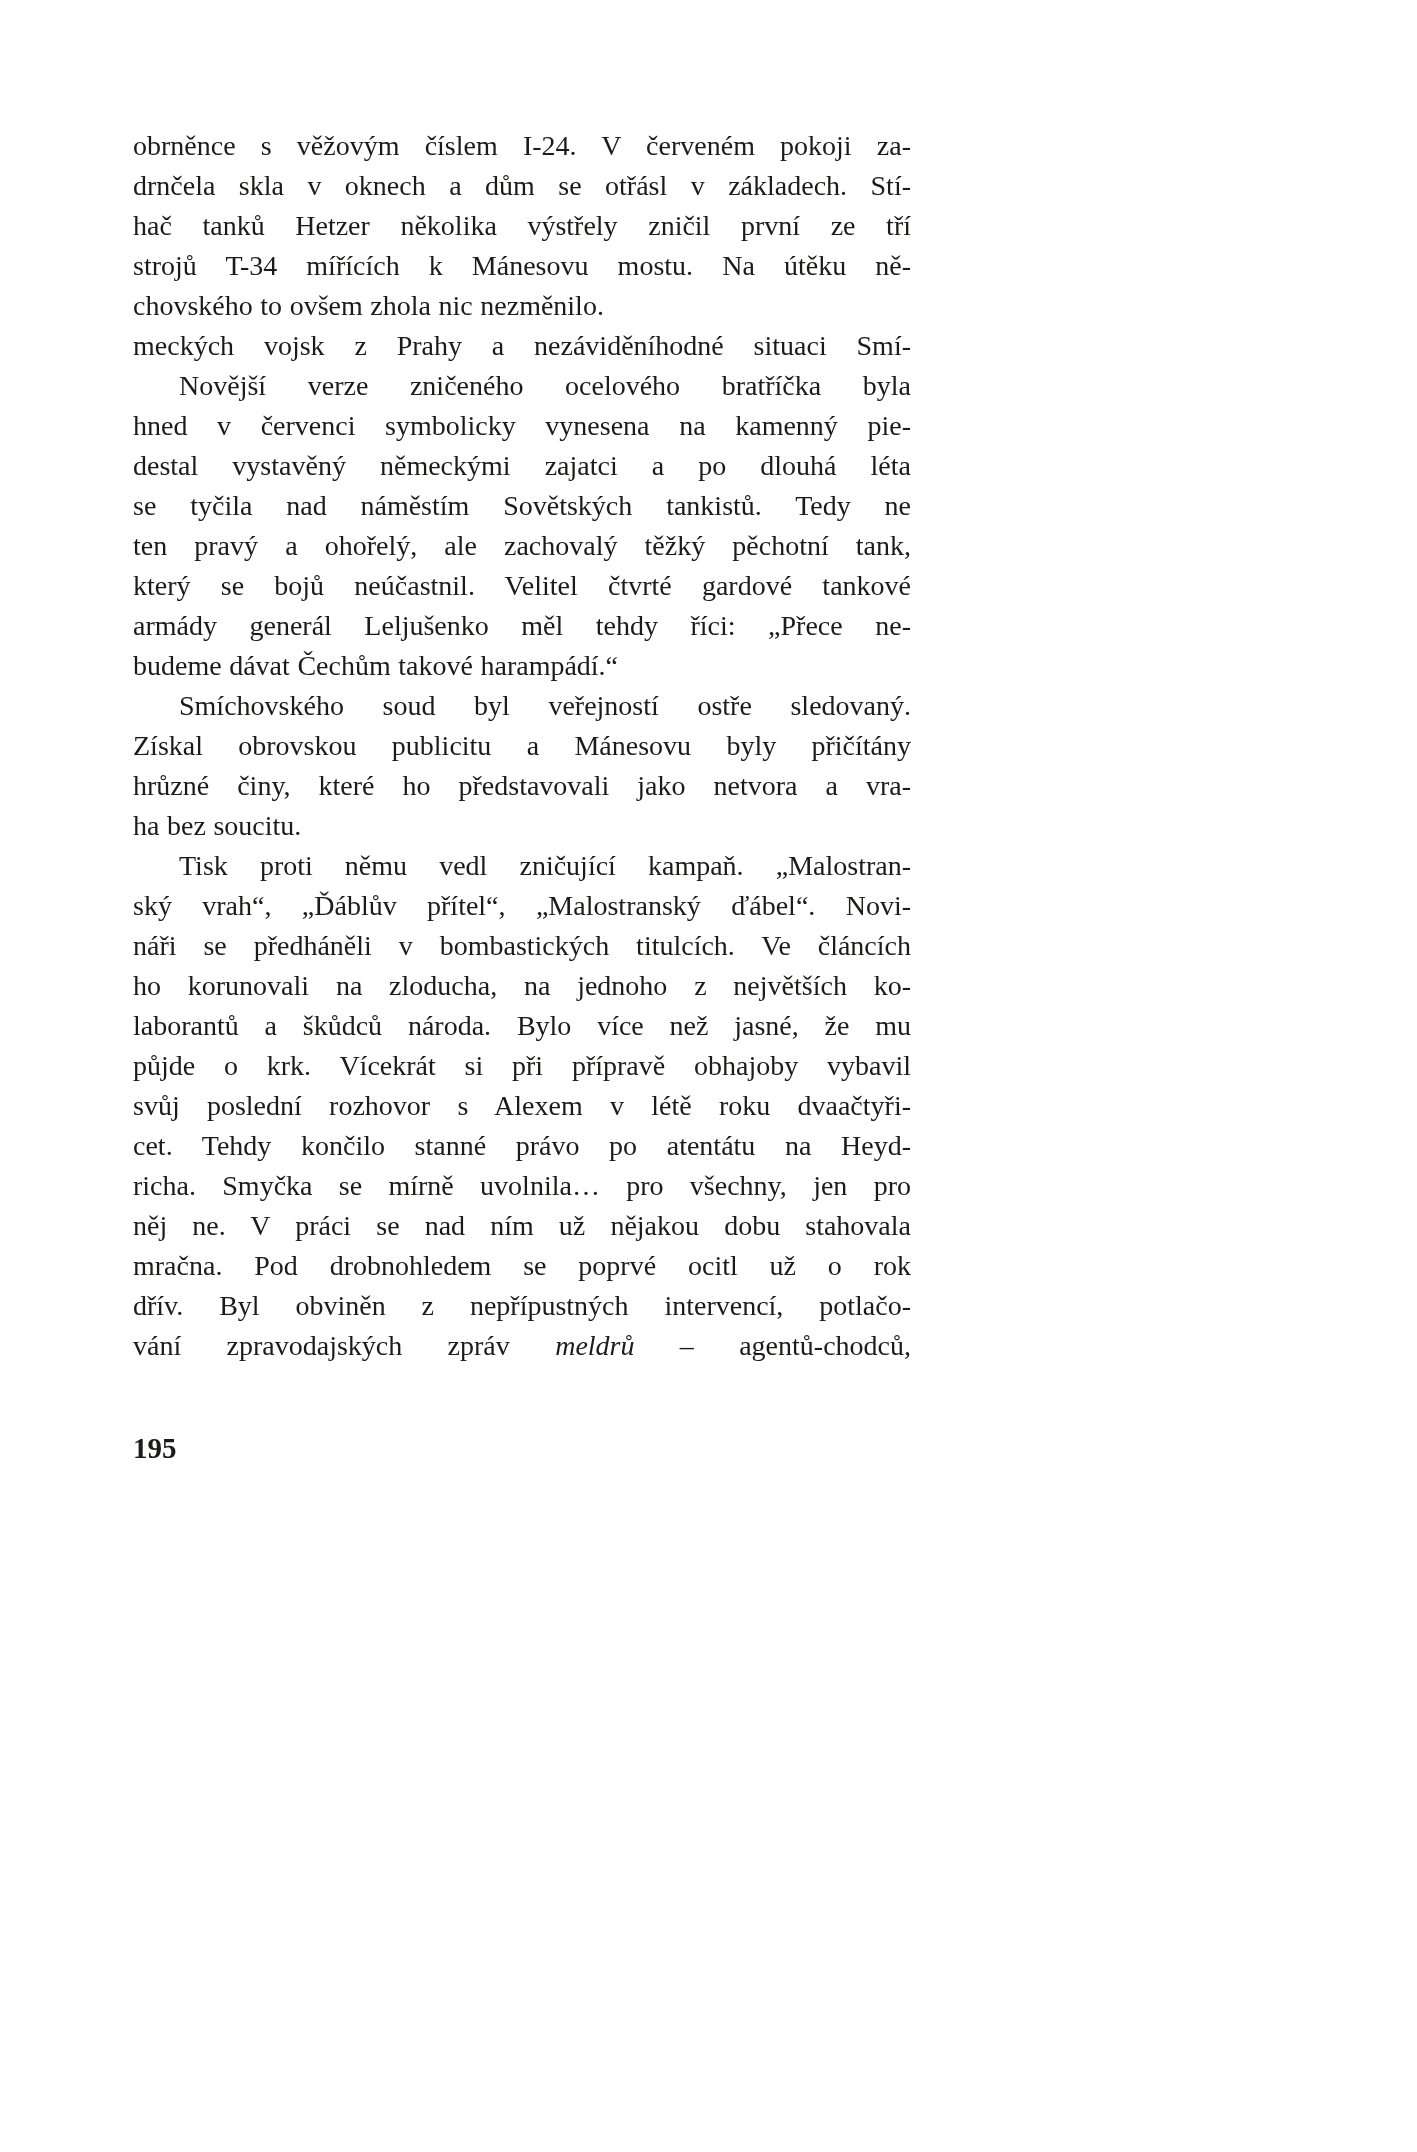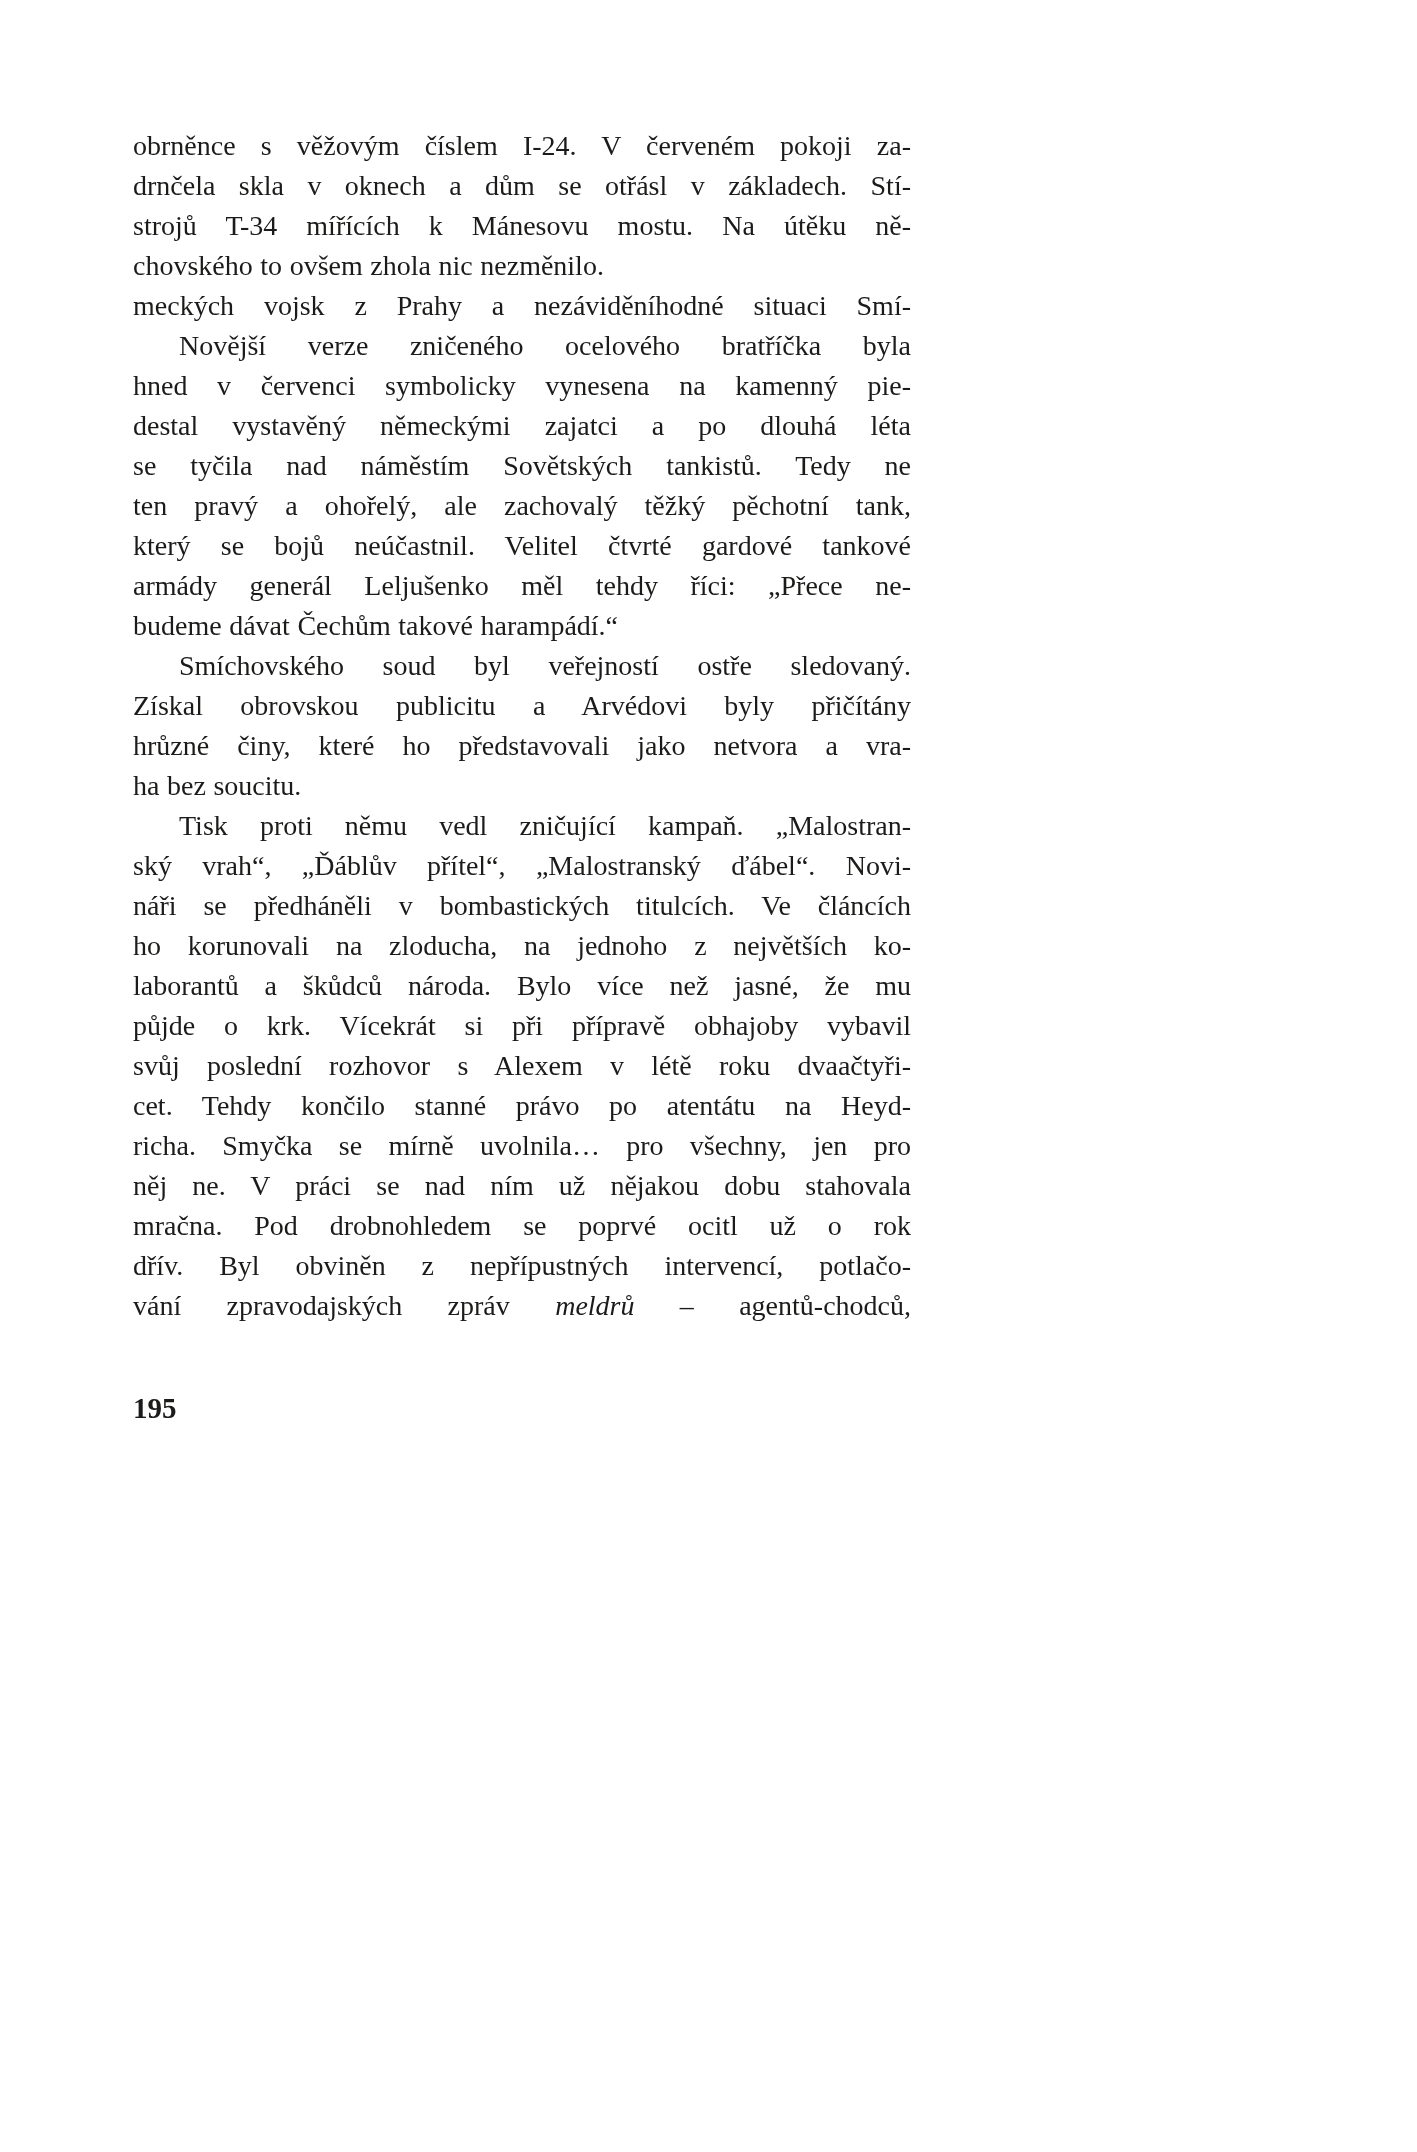--- a/index.html
+++ b/index.html
@@ -58,37 +58,38 @@
 </style>
 </head>
 <body>
 
 <div class="book-page">
   <div class="text-block">
     <div class="paragraphs">
         <div class="paragraph">
           <div class="line justify"><span>obrněnce s věžovým číslem I-24. V červeném pokoji za-</span></div>
           <div class="line justify"><span>drnčela skla v oknech a dům se otřásl v základech. Stí-</span></div>
+          <div class="line justify"><span>hač tanků Hetzer několika výstřely zničil první ze tří</span></div>
           <div class="line justify"><span>strojů T-34 mířících k Mánesovu mostu. Na útěku ně-</span></div>
           <div class="line"><span>chovského to ovšem zhola nic nezměnilo.</span></div>
           <div class="line justify"><span>meckých vojsk z Prahy a nezáviděníhodné situaci Smí-</span></div>
         </div>
         <div class="paragraph">
           <div class="line justify indent"><span>Novější verze zničeného ocelového bratříčka byla</span></div>
           <div class="line justify"><span>hned v červenci symbolicky vynesena na kamenný pie-</span></div>
           <div class="line justify"><span>destal vystavěný německými zajatci a po dlouhá léta</span></div>
           <div class="line justify"><span>se tyčila nad náměstím Sovětských tankistů. Tedy ne</span></div>
           <div class="line justify"><span>ten pravý a ohořelý, ale zachovalý těžký pěchotní tank,</span></div>
           <div class="line justify"><span>který se bojů neúčastnil. Velitel čtvrté gardové tankové</span></div>
           <div class="line justify"><span>armády generál Leljušenko měl tehdy říci: „Přece ne-</span></div>
           <div class="line"><span>budeme dávat Čechům takové harampádí.“</span></div>
         </div>
         <div class="paragraph">
           <div class="line justify indent"><span>Smíchovského soud byl veřejností ostře sledovaný.</span></div>
-          <div class="line justify"><span>Získal obrovskou publicitu a Arvédovi byly přičítány</span></div>
+          <div class="line justify"><span>Získal obrovskou publicitu a Mánesovu byly přičítány</span></div>
           <div class="line justify"><span>hrůzné činy, které ho představovali jako netvora a vra-</span></div>
           <div class="line"><span>ha bez soucitu.</span></div>
         </div>
         <div class="paragraph">
           <div class="line justify indent"><span>Tisk proti němu vedl zničující kampaň. „Malostran-</span></div>
           <div class="line justify"><span>ský vrah“, „Ďáblův přítel“, „Malostranský ďábel“. Novi-</span></div>
           <div class="line justify"><span>náři se předháněli v bombastických titulcích. Ve článcích</span></div>
           <div class="line justify"><span>ho korunovali na zloducha, na jednoho z největších ko-</span></div>
           <div class="line justify"><span>laborantů a škůdců národa. Bylo více než jasné, že mu</span></div>
           <div class="line justify"><span>půjde o krk. Vícekrát si při přípravě obhajoby vybavil</span></div>

